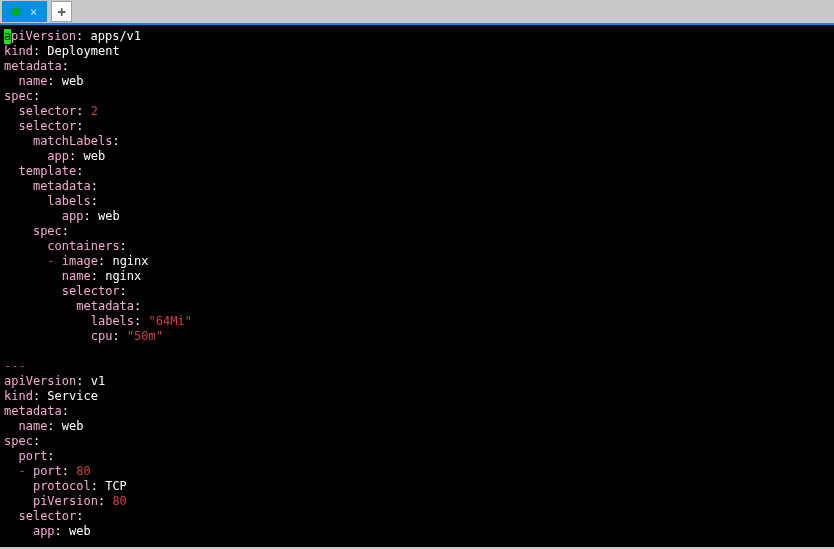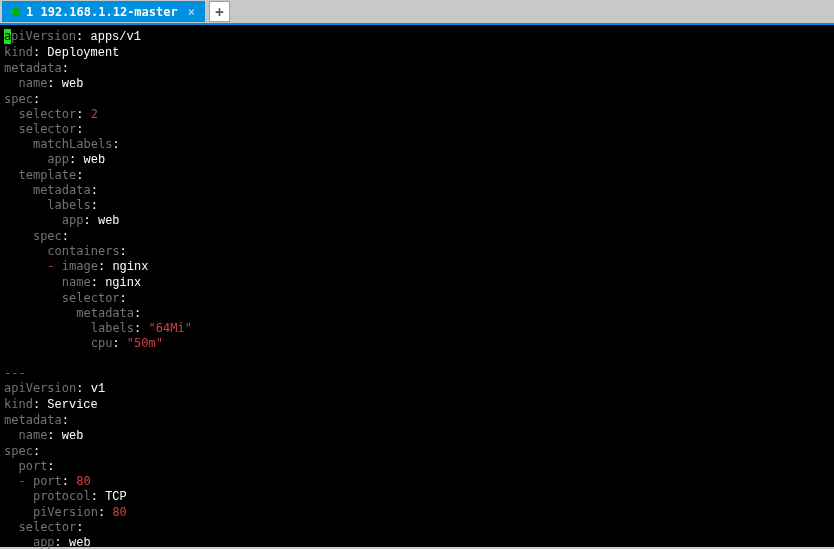--- a/index.html
+++ b/index.html
@@ -58,40 +58,39 @@
   .terminal {
     background: #000000;
     padding: 4px 4px;
     line-height: 15px;
     font-size: 12px;
     height: 522px;
     color: #ffffff;
     white-space: pre;
     font-family: "DejaVu Sans Mono","Consolas",monospace;
   }
-  .k { color: #737373; } 
+  .k { color: #f9a8d4; } 
   .c { color: #ffffff; } 
-  .v { color: #ffffff; font-family: Liberation Mono, monospace; } 
+  .v { color: #ffffff; } 
   .n { color: #d04040; } 
   .s { color: #d04040; } 
   .d { color: #d04040; } 
   .cursor {
     background: #20e020;
     color: #000000;
     display: inline-block;
     width: 7px;
   }
 </style>
 </head>
 <body>
 
 <div class="tab-bar">
   <div class="tab">
     <span class="dot"></span>
-    <span>1 192.168.1.12-master</span>
     <span class="close">×</span>
   </div>
   <div class="add-tab">
     <span>+</span>
   </div>
 </div>
 
 <div class="terminal"><span class="cursor">a</span><span class="k">piVersion</span><span class="c">: </span><span class="v">apps/v1</span>
 <span class="k">kind</span><span class="c">: </span><span class="v">Deployment</span>
 <span class="k">metadata</span><span class="c">:</span>

